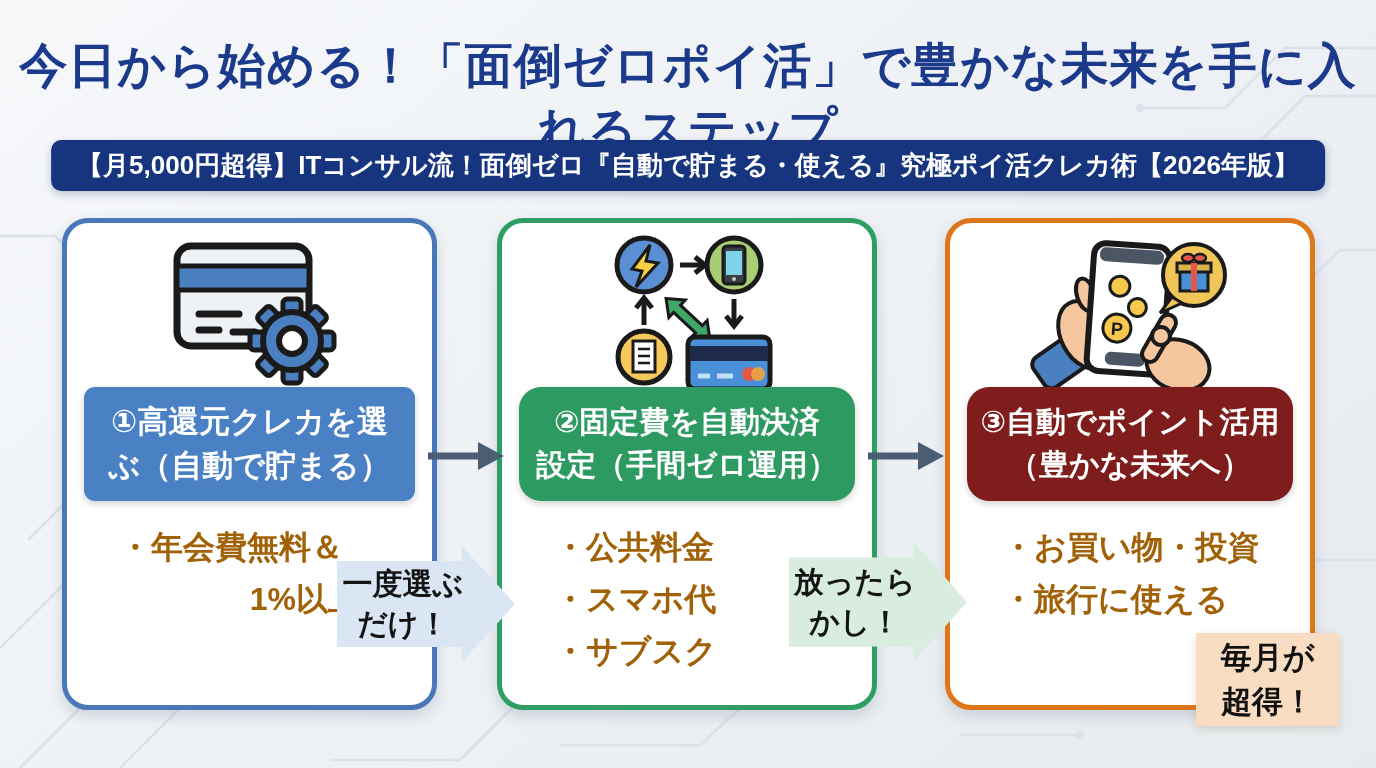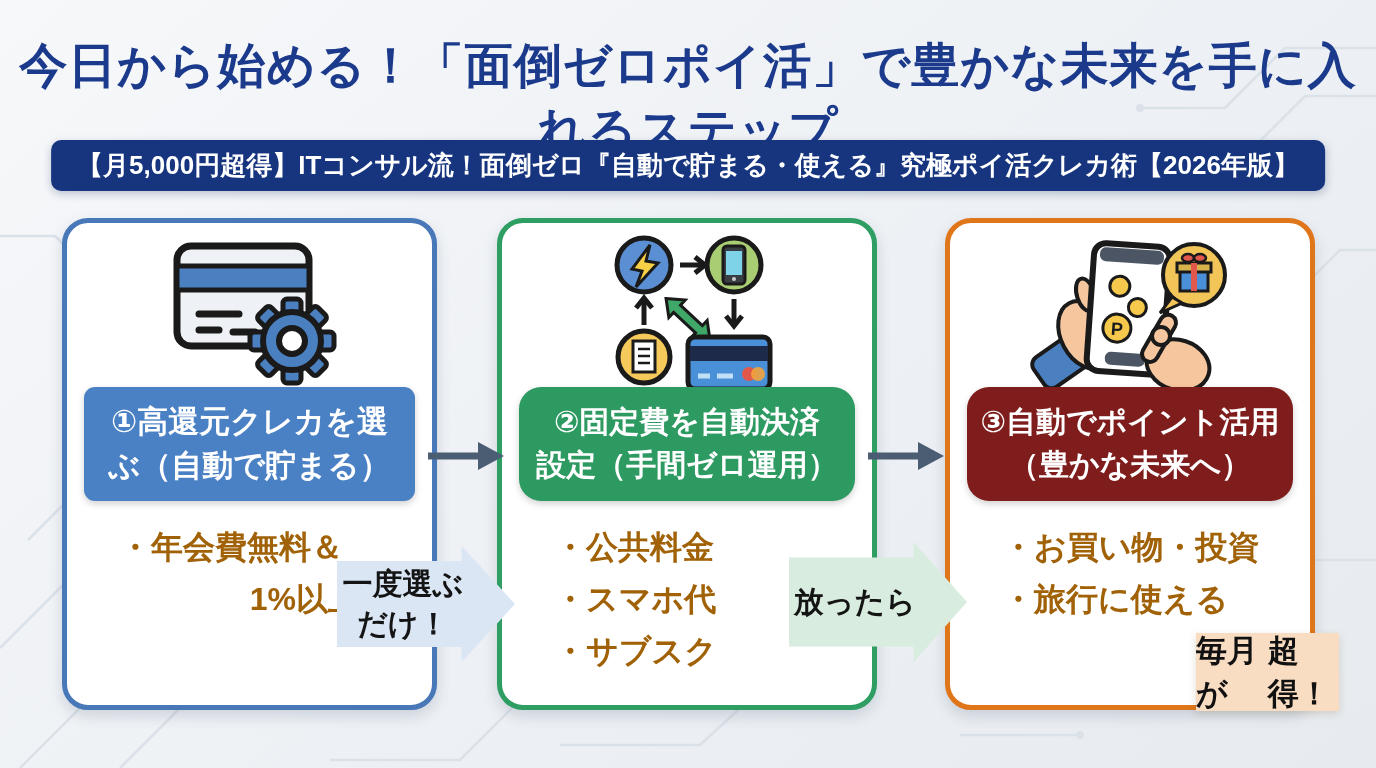--- a/index.html
+++ b/index.html
@@ -34,22 +34,22 @@
   .gray-arrow{position:absolute;z-index:2;}
   .label-arrow{position:absolute;z-index:3;display:flex;align-items:center;}
   .label-arrow .shape{position:absolute;left:0;top:0;right:0;bottom:0;
         clip-path:polygon(0 13%,70% 13%,70% 0,100% 50%,70% 100%,70% 87%,0 87%);}
   .label-arrow .txt{position:relative;width:74%;text-align:center;font-size:30px;
         font-weight:800;color:#141414;line-height:1.35;}
   .la-blue{left:337px;top:546px;width:178px;height:116px;}
   .la-blue .shape{background:#dbe6f4;}
   .la-green{left:789px;top:542px;width:178px;height:120px;}
   .la-green .shape{background:#d8ecdf;}
-  .badge{position:absolute;left:1196px;top:633px;width:143px;height:78px;background:#f9ddc2;
-         z-index:3;display:flex;align-items:center;justify-content:center;
+  .badge{position:absolute;left:1196px;top:633px;width:143px;height:93px;background:#f9ddc2;
+         z-index:3;display:flex;flex-direction:column;align-items:center;justify-content:center;
          font-size:31px;font-weight:800;color:#111;line-height:1.4;
          box-shadow:0 3px 8px rgba(120,90,50,.2);}
 </style>
 </head>
 <body>
 
 <div class="stage">
 
   <svg class="circuit" width="1376" height="768" viewBox="0 0 1376 768">
     <g stroke="#dbe1e8" stroke-width="2.5" fill="none">
@@ -231,20 +231,21 @@
     <div class="shape"></div>
     <div class="txt">
       <div>一度選ぶ</div>
       <div>だけ！</div>
     </div>
   </div>
   <div class="label-arrow la-green">
     <div class="shape"></div>
     <div class="txt">
       <div>放ったら</div>
+      <div>かし！</div>
     </div>
   </div>
 
   <div class="badge">
     <div>毎月が</div>
     <div>超得！</div>
   </div>
 
 </div>
 

